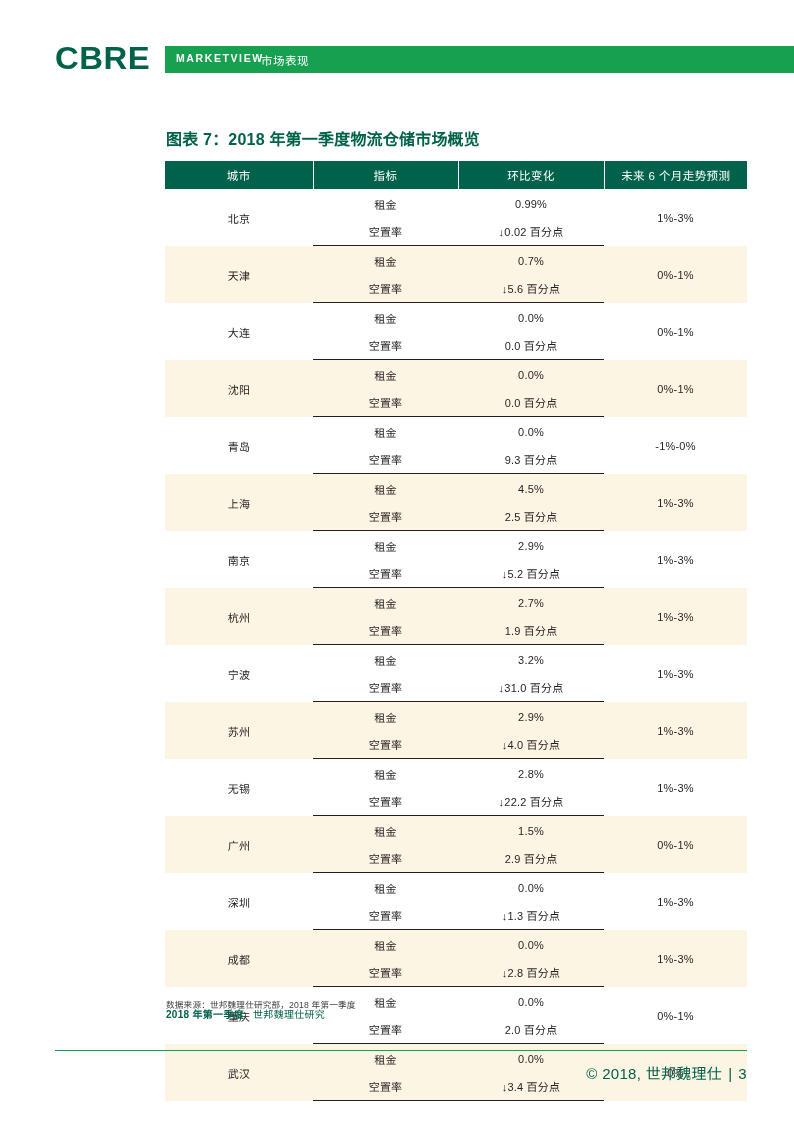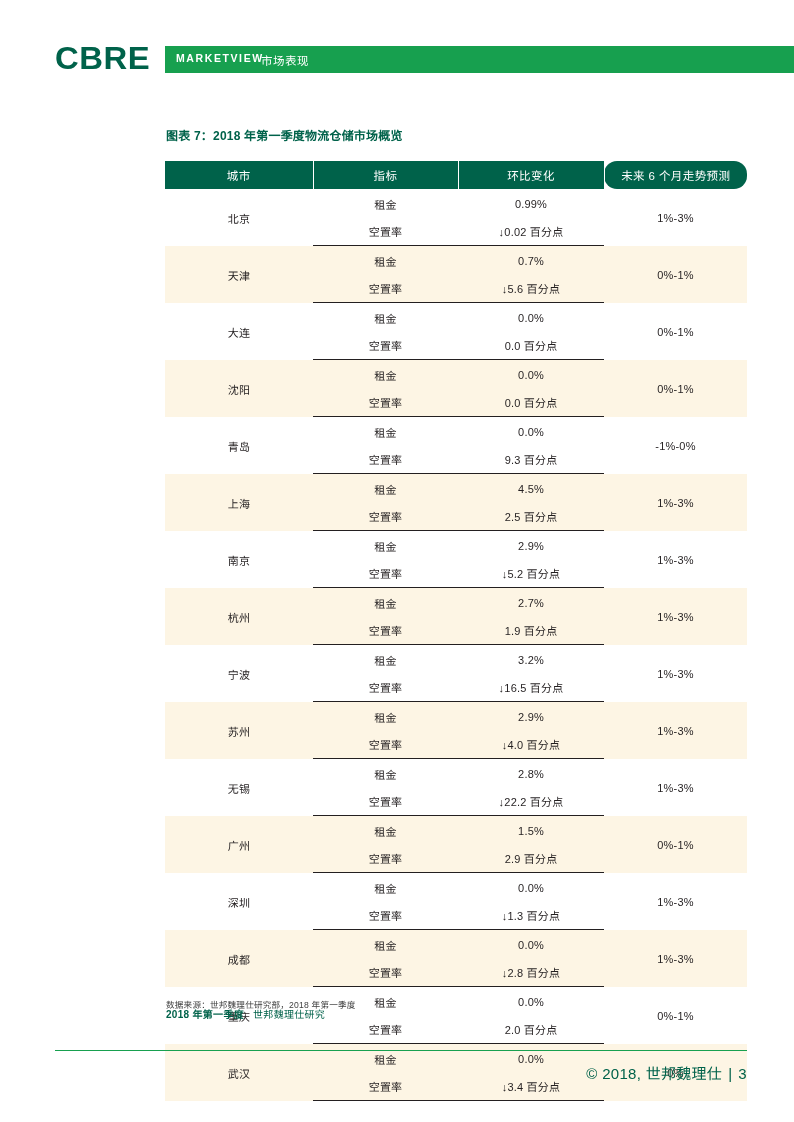--- a/index.html
+++ b/index.html
@@ -61,21 +61,21 @@
     font-size: 11.5px;
     color: #ffffff;
     letter-spacing: 0.5px;
   }
 
   
   .exhibit-title {
     position: absolute;
     left: 166px;
     top: 126px;
-    font-size: 12px;
+    font-size: 16px;
     font-weight: bold;
     color: #00624a;
     letter-spacing: 0.2px;
     white-space: nowrap;
   }
 
   
   .table-wrap {
     position: absolute;
     left: 165px;
@@ -97,21 +97,21 @@
     color: #ffffff;
     font-size: 11.5px;
     font-weight: normal;
     height: 26px;
     text-align: center;
     vertical-align: middle;
     border-right: 1px solid #ffffff;
     letter-spacing: 0.4px;
     margin-left: 8px;
   }
-  thead th:last-child { border-right: none; border-radius: 13px; }
+  thead th:last-child { border-right: none; }
 
   tbody td {
     font-size: 11px;
     text-align: center;
     vertical-align: middle;
     height: 25px;
     color: #231f20;
     letter-spacing: 0.2px;
   }
   tbody tr.band-even td { background: #ffffff; }
@@ -278,21 +278,21 @@
           <td class="cell-qoq">1.9 百分点</td>
         </tr>
         <tr class="band-even row-rent">
           <td class="cell-city" rowspan="2">宁波</td>
           <td class="cell-metric">租金</td>
           <td class="cell-qoq">3.2%</td>
           <td class="cell-fcst" rowspan="2">1%-3%</td>
         </tr>
         <tr class="band-even row-vac">
           <td class="cell-metric">空置率</td>
-          <td class="cell-qoq">↓16.5 百分点</td>
+          <td class="cell-qoq">↓31.0 百分点</td>
         </tr>
         <tr class="band-odd row-rent">
           <td class="cell-city" rowspan="2">苏州</td>
           <td class="cell-metric">租金</td>
           <td class="cell-qoq">2.9%</td>
           <td class="cell-fcst" rowspan="2">1%-3%</td>
         </tr>
         <tr class="band-odd row-vac">
           <td class="cell-metric">空置率</td>
           <td class="cell-qoq">↓4.0 百分点</td>

